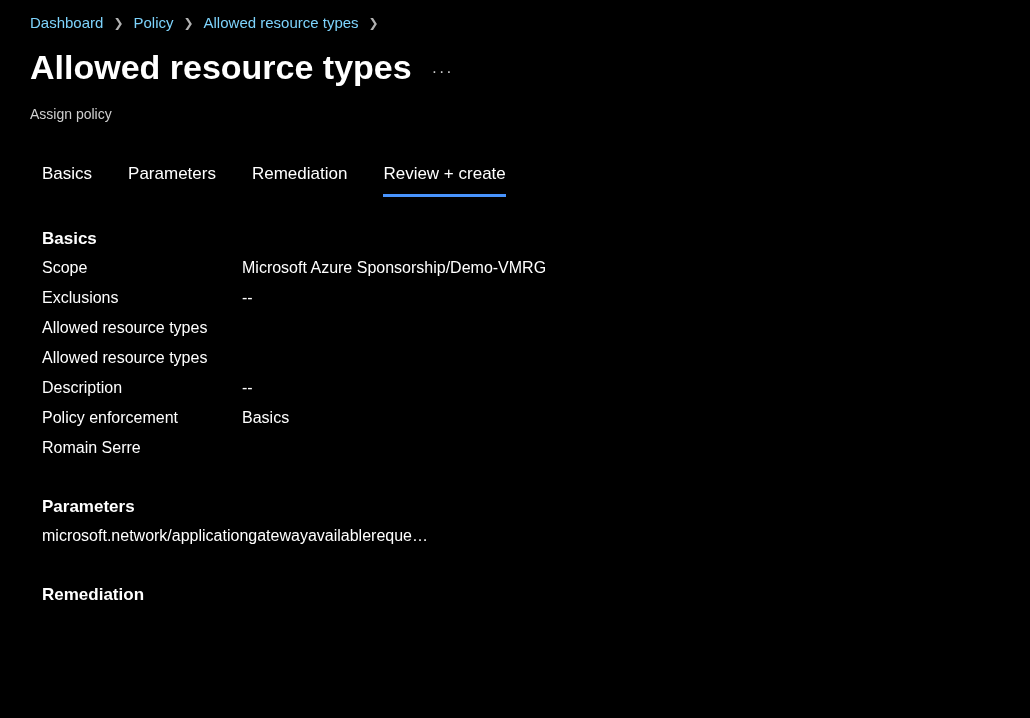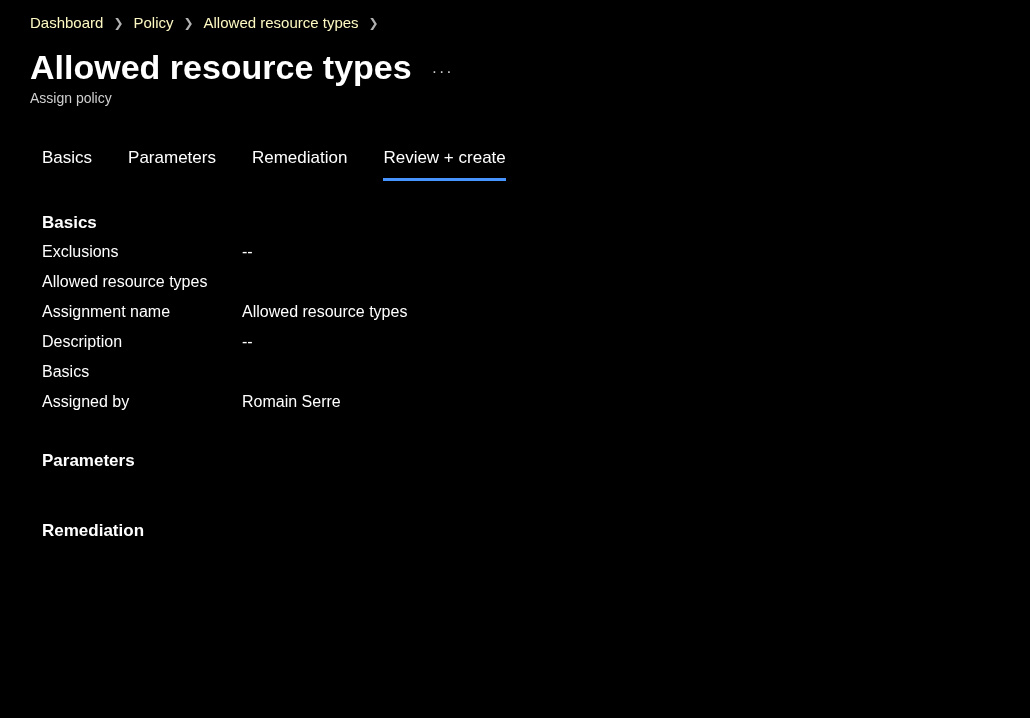--- a/index.html
+++ b/index.html
@@ -17,21 +17,21 @@
       padding: 14px 30px 0 30px;
       overflow: hidden;
     }
     .breadcrumb {
       display: flex;
       align-items: center;
       gap: 10px;
       margin-bottom: 16px;
     }
     .breadcrumb-link {
-      color: #fef9c3;
+      color: #7dd3fc;
       font-size: 15px;
       cursor: pointer;
     }
     .breadcrumb-chevron {
       color: #b0b0b0;
       font-size: 12px;
     }
     .page-header {
       margin-bottom: 42px;
     }
@@ -50,21 +50,21 @@
       color: #cccccc;
       font-size: 16px;
       cursor: pointer;
       letter-spacing: 2px;
       padding-top: 10px;
     }
     .page-subtitle {
       font-size: 14px;
       font-weight: 400;
       color: #d0d0d0;
-      margin-top: 2px;
+      margin-top: 18px;
     }
     .tabs {
       display: flex;
       gap: 36px;
       padding-left: 12px;
       margin-bottom: 32px;
     }
     .tab {
       font-size: 17px;
       font-weight: 400;
@@ -130,52 +130,56 @@
 <div class="tabs">
   <div class="tab">Basics</div>
   <div class="tab">Parameters</div>
   <div class="tab">Remediation</div>
   <div class="tab active">Review + create</div>
 </div>
 
 <div class="section">
   <div class="section-heading">Basics</div>
 
+  <div class="kv-row">
+    <div class="kv-label">Scope</div>
+    <div class="kv-value">Microsoft Azure Sponsorship/Demo-VMRG</div>
+  </div>
 
   <div class="kv-row">
     <div class="kv-label">Exclusions</div>
     <div class="kv-value">--</div>
   </div>
 
   <div class="kv-row">
     <div class="kv-value">Allowed resource types</div>
   </div>
 
   <div class="kv-row">
-    <div class="kv-label">Assignment name</div>
     <div class="kv-value">Allowed resource types</div>
   </div>
 
   <div class="kv-row">
     <div class="kv-label">Description</div>
     <div class="kv-value">--</div>
   </div>
 
   <div class="kv-row">
+    <div class="kv-label">Policy enforcement</div>
     <div class="kv-value">Basics</div>
   </div>
 
   <div class="kv-row">
-    <div class="kv-label">Assigned by</div>
     <div class="kv-value">Romain Serre</div>
   </div>
 </div>
 
 <div class="section">
   <div class="section-heading">Parameters</div>
 
   <div class="kv-row">
+    <div class="kv-value">microsoft.network/applicationgatewayavailablereque…</div>
   </div>
 </div>
 
 <div class="section">
   <div class="section-heading">Remediation</div>
 </div>
 
 </body></html>

